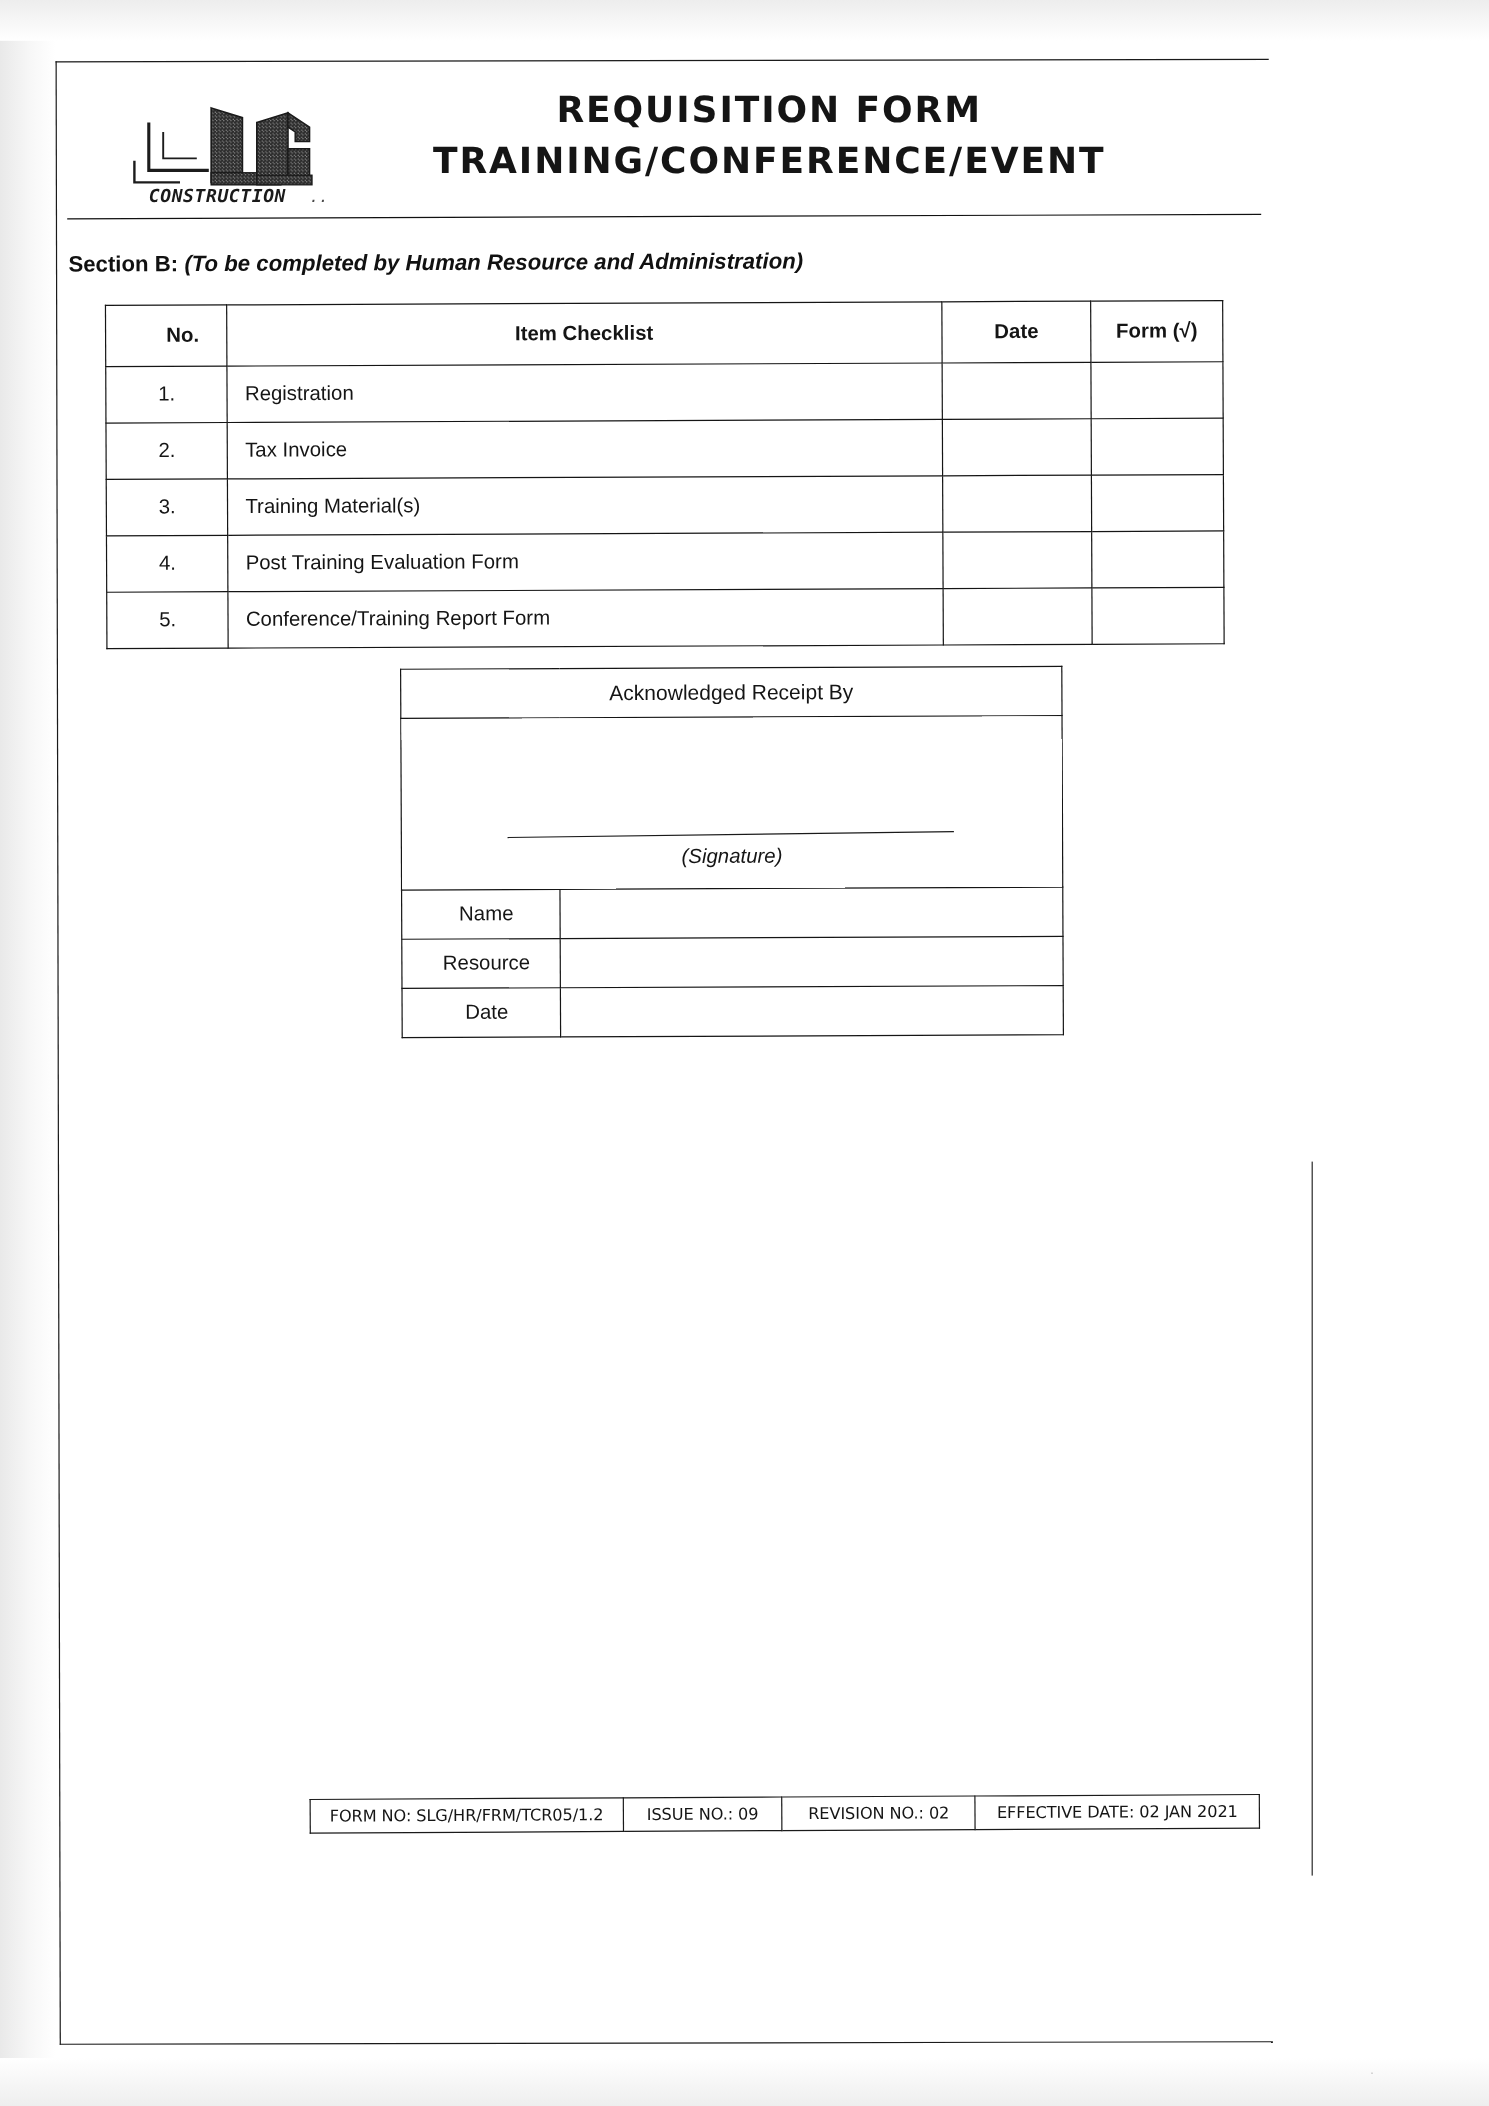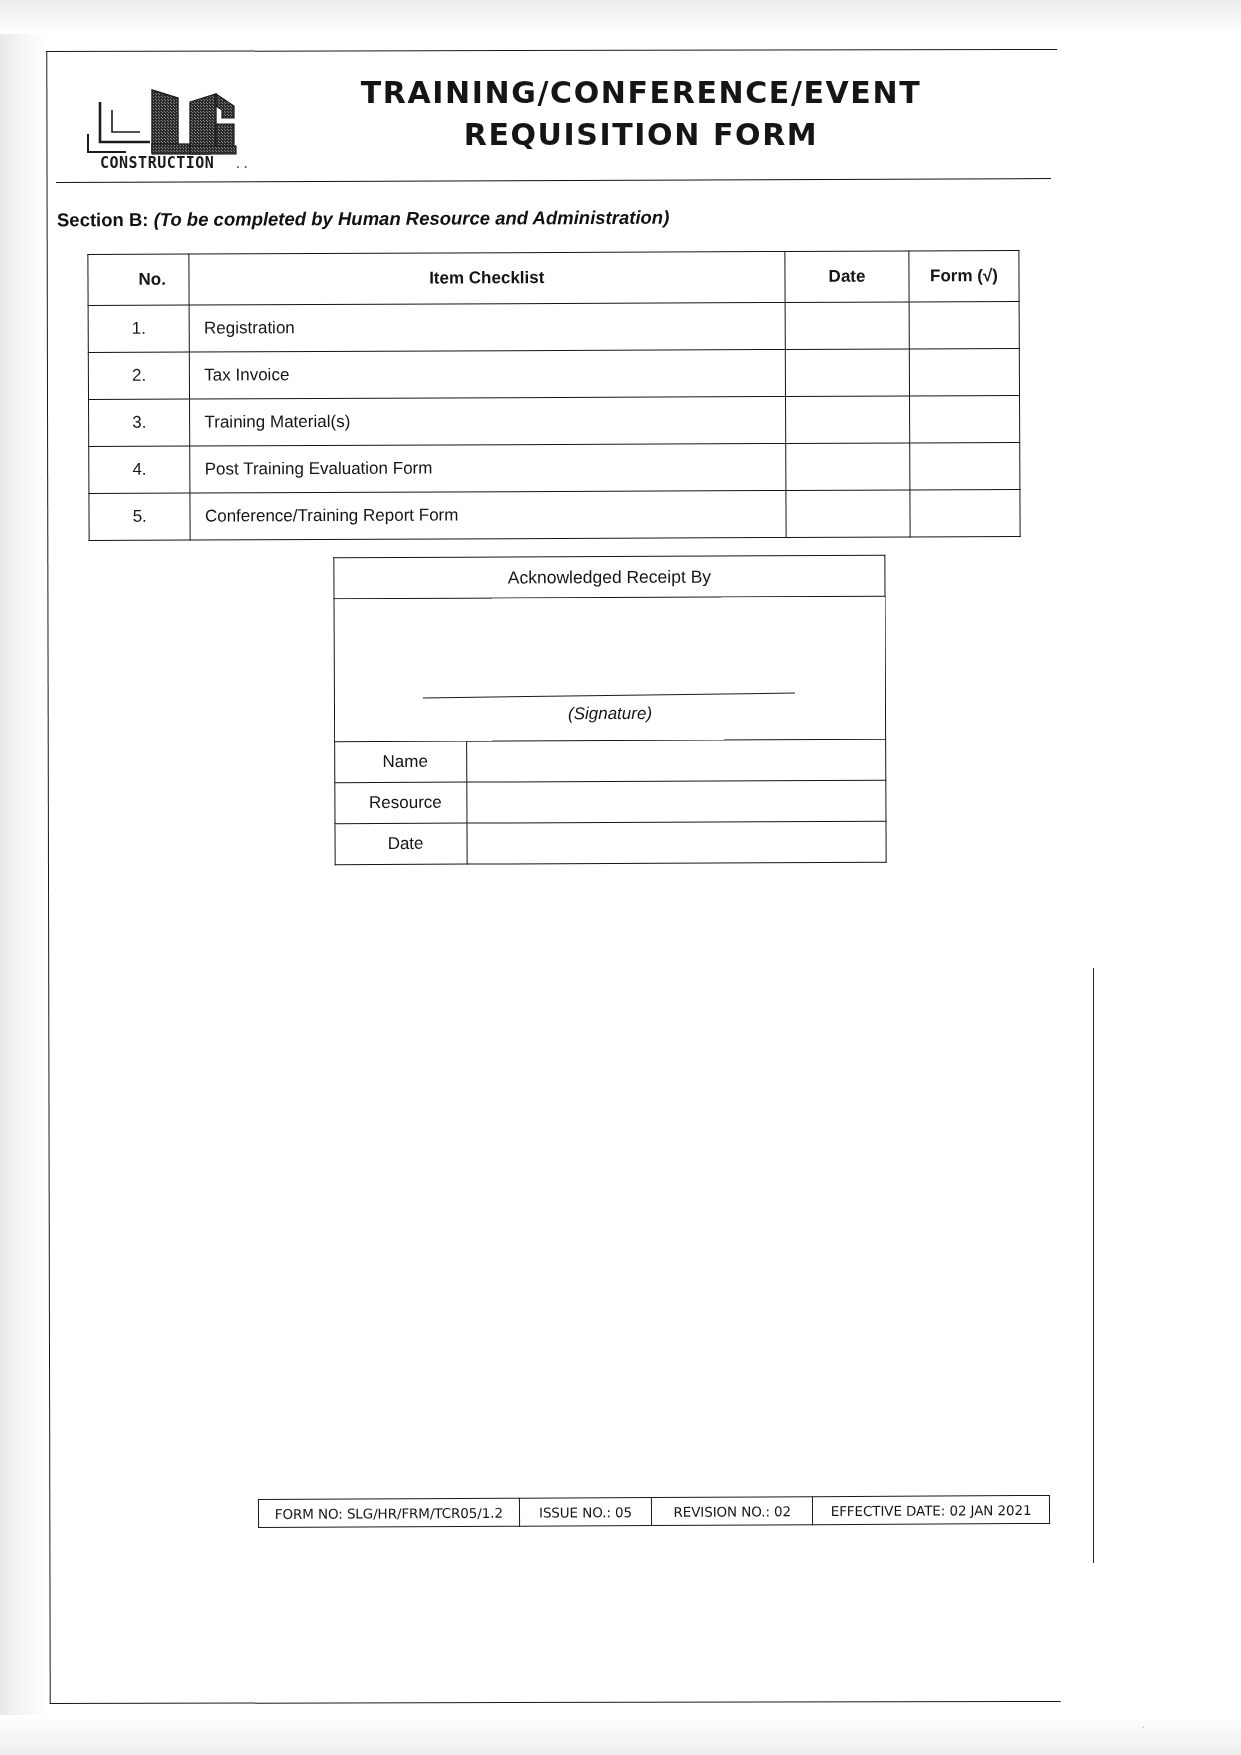--- a/index.html
+++ b/index.html
@@ -74,24 +74,25 @@
     left: 56px;
     top: 180px;
     width: 995px;
     height: 0;
     border-top: 1.4px solid #111;
     transform: rotate(-0.22deg);
   }
 
   .logo {
     position: absolute;
-    left: 10px;
+    left: 34px;
     top: 20px;
     width: 185px;
     height: 96px;
+    font-style: italic;
   }
   .logo svg { display: block; }
 
   .title-block {
     position: absolute;
     left: 215px;
     top: 16px;
     width: 740px;
     text-align: center;
   }
@@ -281,22 +282,22 @@
         <polygon points="150,18 168,30 168,42 156,42 156,34 150,30" fill="url(#hatch)" stroke="#1a1a1a" stroke-width="1.2"></polygon>
         <polygon points="150,48 168,48 168,72 150,72" fill="url(#hatch)" stroke="#1a1a1a" stroke-width="1.2"></polygon>
         <rect x="124" y="70" width="46" height="8" fill="url(#hatch)" stroke="#1a1a1a" stroke-width="1.1"></rect>
 
         <text x="34" y="92" font-family="DejaVu Sans Mono, monospace" font-size="15" font-weight="700" letter-spacing="0.5" fill="#1a1a1a">CONSTRUCTION</text>
         <text x="168" y="92" font-family="DejaVu Sans Mono, monospace" font-size="13" fill="#4a4a4a">..</text>
       </svg>
     </div>
 
     <div class="title-block">
+      <div class="title-line">REQUISITION FORM</div>
       <div class="title-line">TRAINING/CONFERENCE/EVENT</div>
-      <div class="title-line">REQUISITION FORM</div>
     </div>
 
   </div>
   <div class="header-rule"></div>
 
   <div class="section-label">
     <span>Section B:</span>
     <span class="sec-italic">(To be completed by Human Resource and Administration)</span>
   </div>
 
@@ -368,21 +369,21 @@
         <td class="ack-label">Date</td>
         <td class="ack-value"></td>
       </tr>
     </tbody>
   </table>
 
   <table class="footer">
     <tbody>
       <tr>
         <td class="f-form">FORM NO: SLG/HR/FRM/TCR05/1.2</td>
-        <td class="f-issue">ISSUE NO.: 05</td>
+        <td class="f-issue">ISSUE NO.: 09</td>
         <td class="f-rev">REVISION NO.: 02</td>
         <td class="f-eff">EFFECTIVE DATE: 02 JAN 2021</td>
       </tr>
     </tbody>
   </table>
 
   <div class="corner-mark">.</div>
 
 </div>
 

